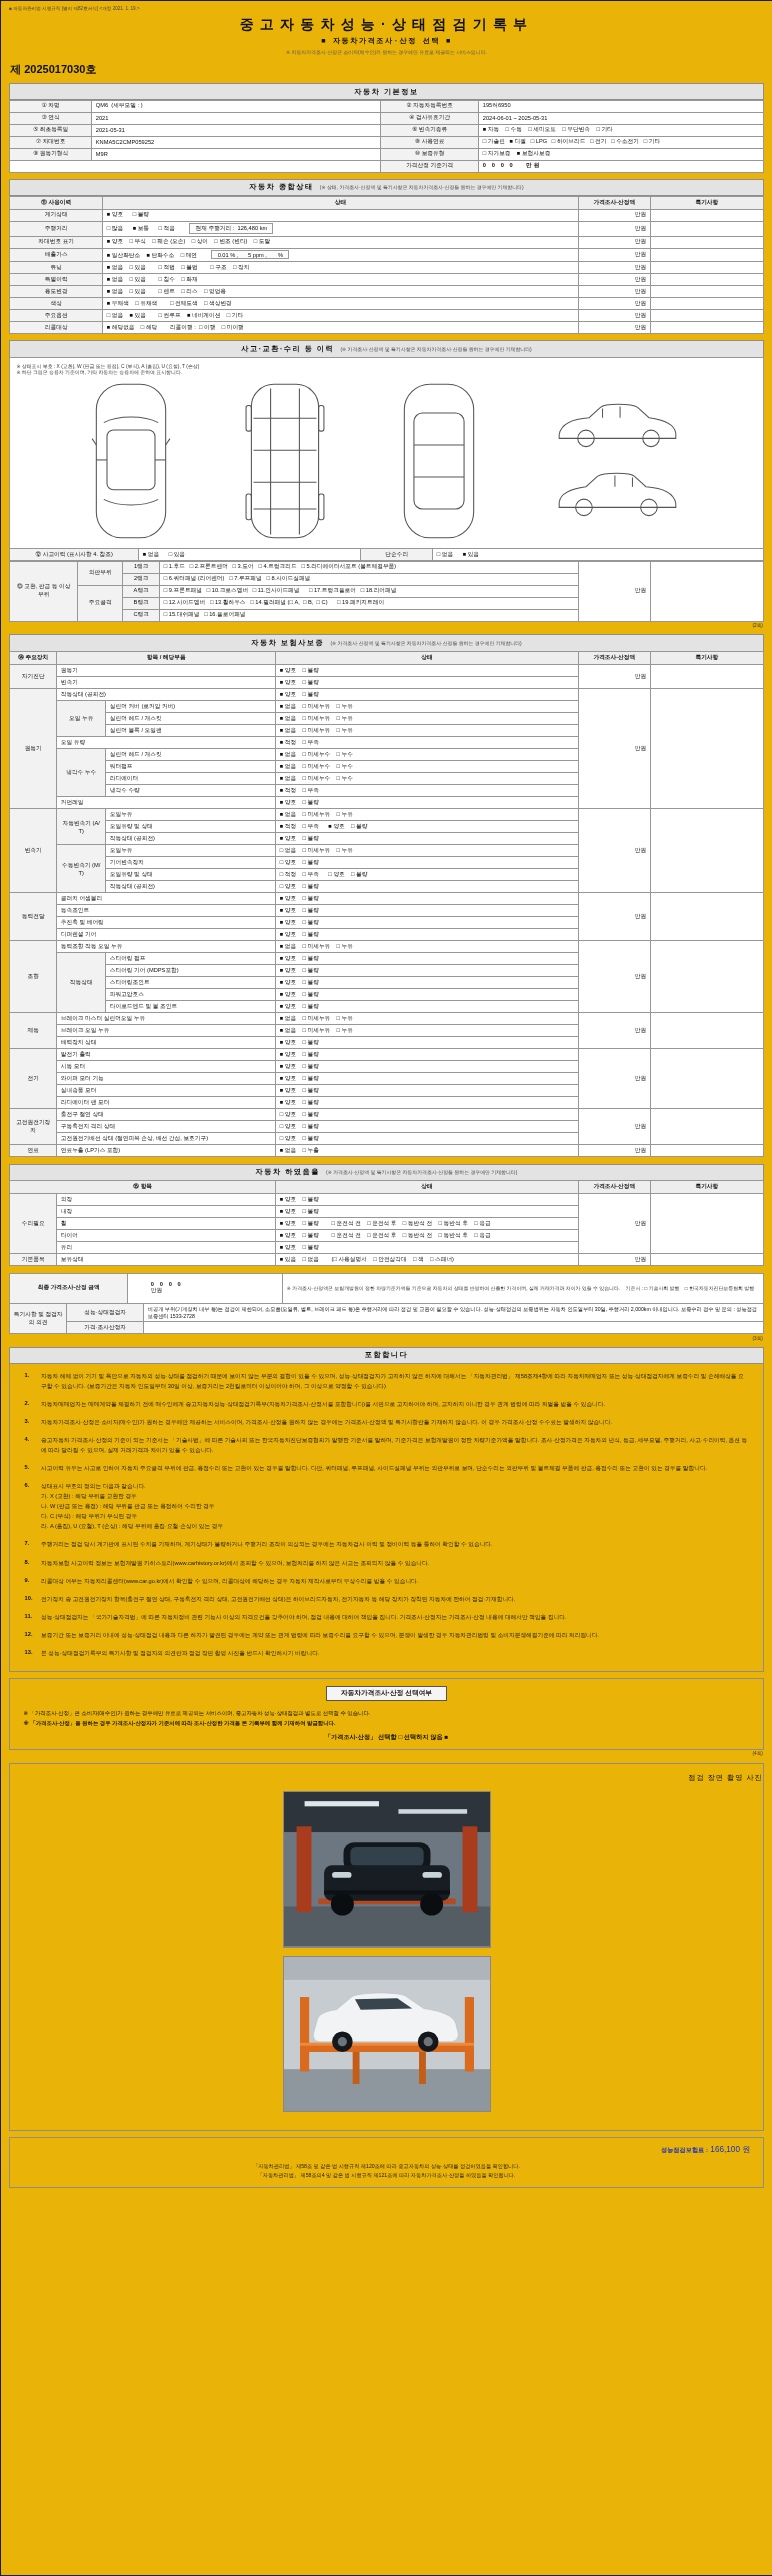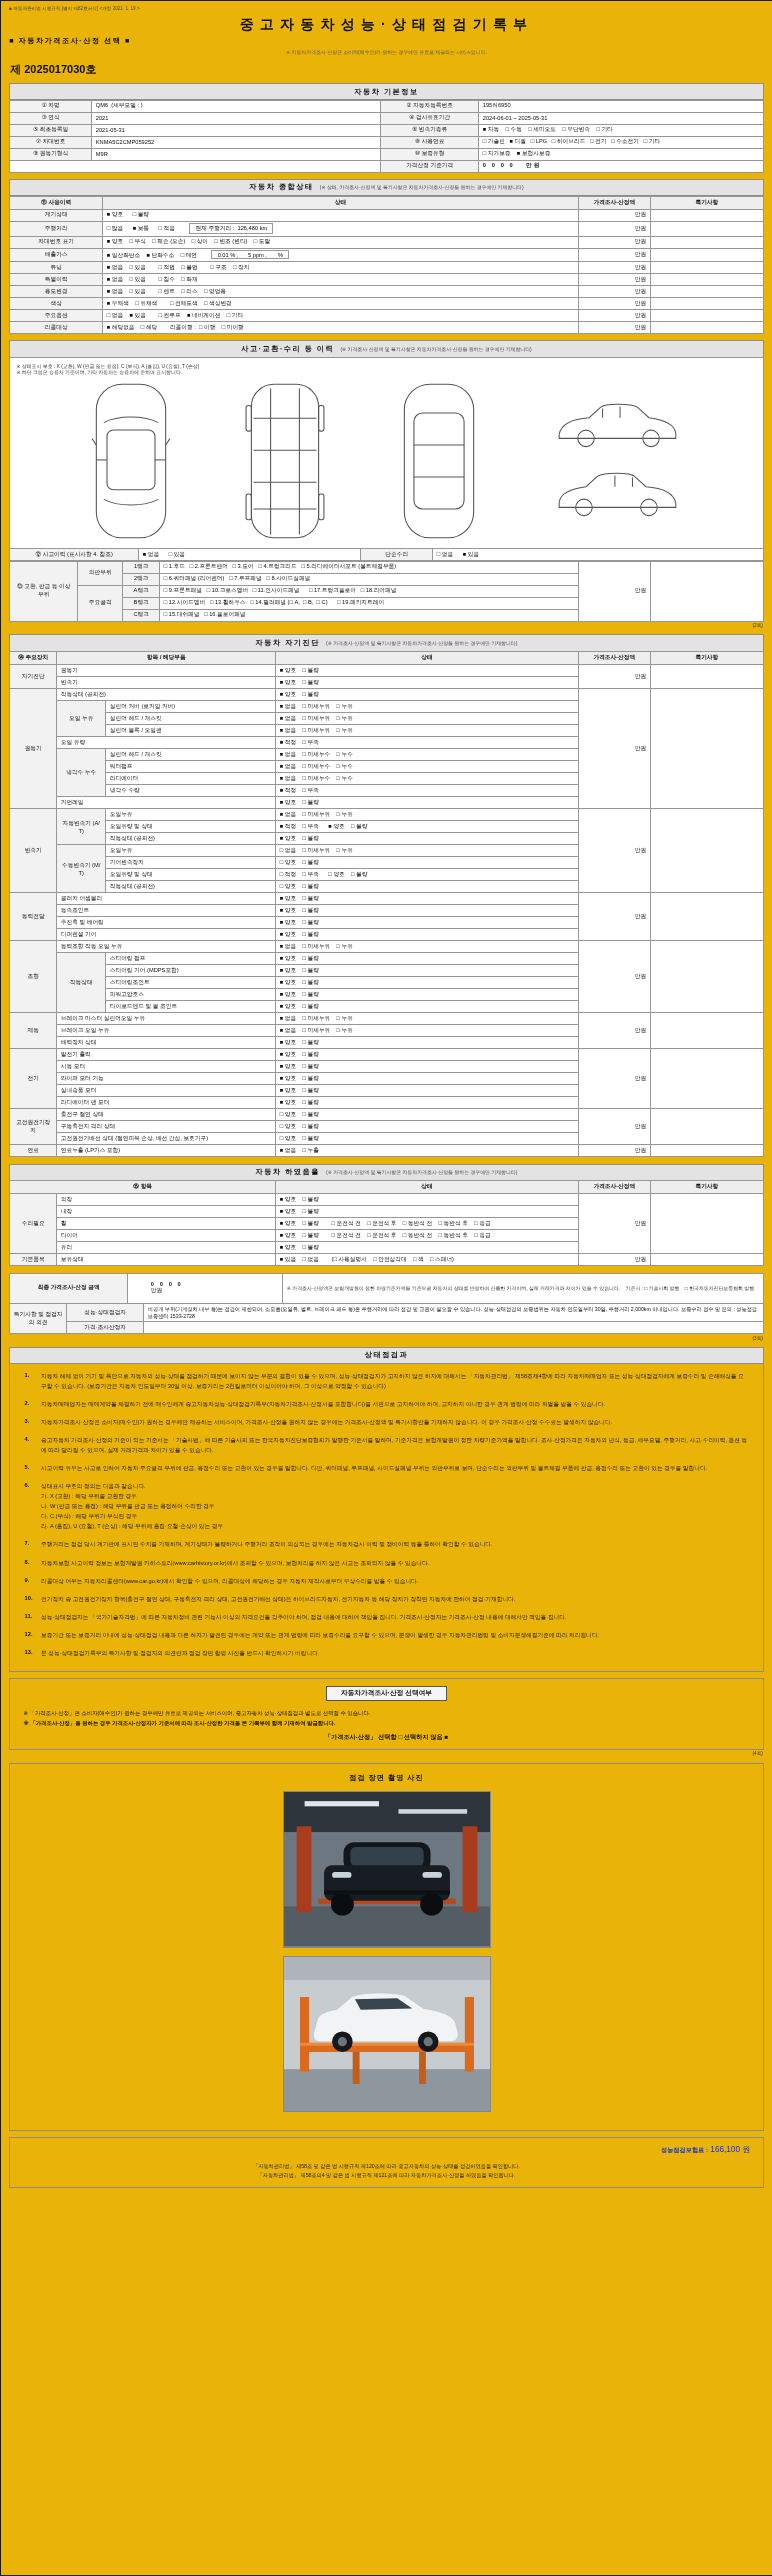--- a/index.html
+++ b/index.html
@@ -1,21 +1,21 @@
 <!DOCTYPE html>
 <html lang="ko" style="font-size:8.2px"><head>
 <meta charset="utf-8">
 <style>
   html,body{margin:0;padding:0;background:#ffffff;}
   .page{position:relative;width:773px;height:2576px;box-sizing:border-box;border:1px solid #1c1c1c;
         padding:5.2px 8.2px;font-family:"Liberation Sans","DejaVu Sans",sans-serif;color:#101010;overflow:hidden;background:#eab308;}
   section{margin:6.2px 0;}
   .top-note{font-size:4.6px;color:#444;}
   h1.doc-title{margin:5.2px 0 2.1px;text-align:center;font-size:14px;letter-spacing:6.2px;font-weight:bold;}
-  .subtitle{font-size:7.2px;font-weight:bold;letter-spacing:1.5px;}
+  .subtitle{text-align:center;font-size:7.2px;font-weight:bold;letter-spacing:1.5px;font-family:Liberation Mono, monospace;}
   .subtitle-note{text-align:center;font-size:4.9px;color:#555;margin-top:2.1px;}
   .doc-no{font-size:11px;font-weight:bold;margin:7.2px 1px 1px;}
   .bar{display:flex;justify-content:center;align-items:baseline;gap:6.2px;background:#e3e3e3;border:0.5px solid #8d8d8d;padding:2.6px 0;margin-bottom:-0.5px;}
   .bar-title{font-weight:bold;font-size:7.2px;letter-spacing:1.5px;}
   .bar-note{font-size:4.9px;color:#444;font-weight:normal;}
   .tbl{width:100%;border-collapse:collapse;table-layout:fixed;}
   .tbl td,.tbl th{border:0.5px solid #979797;padding:1.5px 3.6px;font-size:5.7px;vertical-align:middle;word-break:break-all;white-space:pre-wrap;}
   .tbl th{background:#eeeeee;text-align:center;font-weight:bold;padding:2.1px 1px;}
   td.lbl{background:#f2f2f2;text-align:center;}
   td.val{background:#fff;text-align:left;}
@@ -31,21 +31,21 @@
   .notice-body{padding:8.2px 14.4px 3.1px;}
   .notice-item{display:flex;gap:5.2px;margin-bottom:8.2px;}
   .notice-num{width:11.3px;flex:none;font-size:5.7px;font-weight:bold;}
   .notice-text{font-size:5.7px;line-height:1.75;color:#1a1a1a;white-space:pre-line;}
   .choice-box{padding:7.2px 13.4px;text-align:center;}
   .choice-title{display:inline-block;border:0.5px solid #555;padding:2.1px 14.4px;font-weight:bold;font-size:6.7px;margin-bottom:6.2px;background:#f5f5f5;}
   .choice-line{font-size:5.4px;text-align:left;margin:2.6px 0;}
   .choice-line.strong{font-weight:bold;}
   .choice-select{font-size:6.2px;font-weight:bold;margin-top:6.2px;}
   .photos-box{padding:5.2px 0 9.3px;}
-  .photos-title{text-align:center;font-weight:bold;font-size:7.2px;letter-spacing:1px;margin:4.1px 0 6.2px;}
+  .photos-title{text-align:right;font-weight:normal;font-size:7.2px;letter-spacing:1px;margin:4.1px 0 6.2px;}
   .photo{width:206px;margin:8.2px auto;border:0.5px solid #888;display:block;background:#ddd;}
   .photo svg{display:block;width:100%;height:auto;}
   .sign-box{padding:0 12.4px 7.2px;}
   .sign-title{text-align:center;font-weight:bold;font-size:7.2px;letter-spacing:5.2px;padding:3.6px 0;border-bottom:0.5px solid #c9c9c9;margin:0 -12.4px 6.2px;background:#f7f7f7;}
   .fee-line{text-align:right;margin:6.2px 0 8.2px;}
   .fee-label{font-size:6.2px;font-weight:bold;color:#1d34b8;}
   .fee-value{font-size:8.2px;font-weight:normal;color:#1d34b8;}
   .legal{font-size:5.2px;color:#222;text-align:center;margin:1.5px 0;}
   .marker{font-size:4.6px;color:#333;text-align:right;margin:1.5px 1px;}
   .car-d{stroke:#555;}
@@ -304,21 +304,21 @@
             <td class="lbl">C랭크</td>
             <td class="val">□ 15.대쉬패널   □ 16.플로어패널</td>
           </tr>
         </tbody>
     </table>
     <div class="marker">(2쪽)</div>
   </section>
 
   <section>
     <div class="bar">
-      <span class="bar-title">자동차 자기진단</span>
+      <span class="bar-title">자동차 보험사보증</span>
       <span class="bar-note">(※ 가격조사·산정액 및 특기사항은 자동차가격조사·산정을 원하는 경우에만 기재합니다)</span>
     </div>
     <table class="tbl">
       <colgroup>
           <col style="width:47px">
           <col style="width:49px">
           <col style="width:170px">
           <col>
           <col style="width:72px">
           <col style="width:113px">
@@ -625,21 +625,21 @@
           <td class="val" style="font-size:5.2px"></td>
         </tr>
       </tbody>
     </table>
     <div class="marker">(3쪽)</div>
   </section>
 
   <section>
     <div class="notice-box">
       <div class="bar" style="border:none;border-bottom:0.5px solid #8d8d8d">
-        <span class="bar-title">상태점검과</span>
+        <span class="bar-title">포함합니다</span>
       </div>
       <div class="notice-body">
           <div class="notice-item">
             <span class="notice-num">1.</span>
             <span class="notice-text">자동차 해체 없이 기기 및 육안으로 자동차의 성능·상태를 점검하기 때문에 보이지 않는 부분의 결함이 있을 수 있으며, 성능·상태점검자가 고지하지 않은 하자에 대해서는 「자동차관리법」 제58조제4항에 따라 자동차매매업자 또는 성능·상태점검자에게 보증수리 및 손해배상을 요구할 수 있습니다. (보증기간은 자동차 인도일부터 30일 이상, 보증거리는 2천킬로미터 이상이어야 하며, 그 이상으로 약정할 수 있습니다)</span>
           </div>
           <div class="notice-item">
             <span class="notice-num">2.</span>
             <span class="notice-text">자동차매매업자는 매매계약을 체결하기 전에 매수인에게 중고자동차성능·상태점검기록부(자동차가격조사·산정서를 포함합니다)를 서면으로 고지하여야 하며, 고지하지 아니한 경우 관계 법령에 따라 처벌을 받을 수 있습니다.</span>
           </div>

